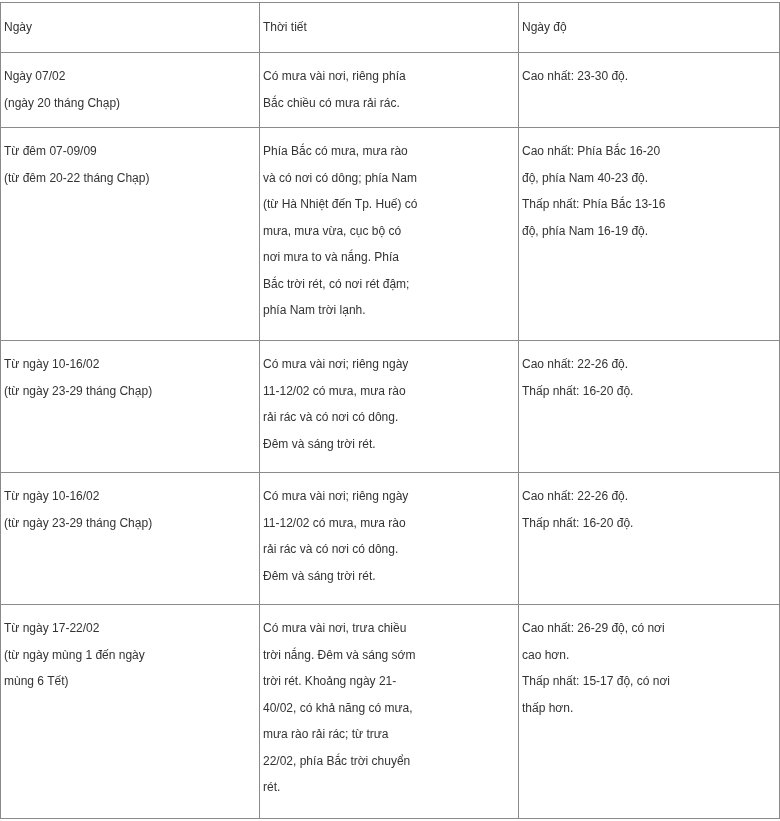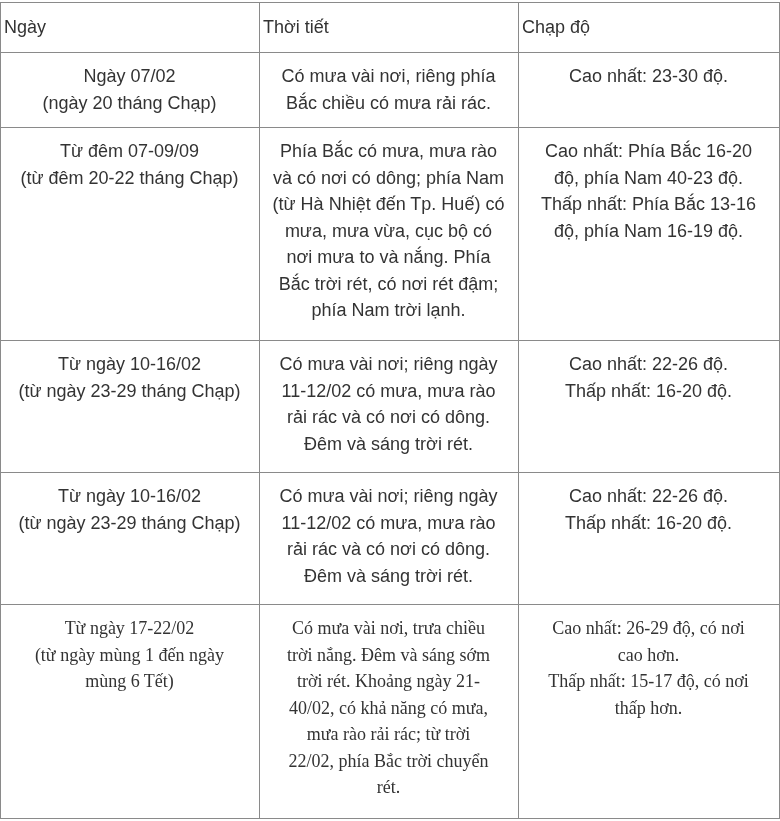--- a/index.html
+++ b/index.html
@@ -3,55 +3,55 @@
 <meta charset="utf-8">
 <style>
   html, body { margin: 0; padding: 0; background: #ffffff; }
   body { width: 780px; height: 821px; overflow: hidden; position: relative; }
   table.wx {
     position: absolute; left: 0; top: 2px;
     border-collapse: collapse;
     table-layout: fixed;
     width: 779px;
     font-family: "Liberation Sans", sans-serif;
-    font-size: 18px;
+    font-size: 12px;
     line-height: 26.5px;
     color: #333333;
   }
   table.wx td {
     border: 1.5px solid #8a8a8a;
     vertical-align: top;
     padding: 10px 4px 8px 3px;
     word-wrap: break-word;
   }
   col.c1 { width: 259px; }
   col.c2 { width: 259px; }
   col.c3 { width: 261px; }
   tr.h-row td { height: 30px; padding-top: 11px; }
   tr.r1 td { height: 56px; }
   tr.r2 td { height: 194px; }
   tr.r3 td { height: 113px; }
   tr.r4 td { height: 113px; }
-  tr.r5 td { height: 195px; font-family: Liberation Serif, serif; }
-  .line { display: block; white-space: nowrap; text-align: center; }
+  tr.r5 td { height: 195px; }
+  .line { display: block; white-space: nowrap; }
 </style>
 </head>
 <body>
 
 <table class="wx">
   <colgroup>
       <col class="c1">
       <col class="c2">
       <col class="c3">
     </colgroup>
   <tbody>
     <tr class="h-row">
       <td>Ngày</td>
       <td>Thời tiết</td>
-      <td>Chạp độ</td>
+      <td>Ngày độ</td>
     </tr>
 
     <tr class="r1">
       <td>
         <span class="line">Ngày 07/02</span>
         <span class="line">(ngày 20 tháng Chạp)</span>
       </td>
       <td>
         <span class="line">Có mưa vài nơi, riêng phía</span>
         <span class="line">Bắc chiều có mưa rải rác.</span>
@@ -121,21 +121,21 @@
       <td>
         <span class="line">Từ ngày 17-22/02</span>
         <span class="line">(từ ngày mùng 1 đến ngày</span>
         <span class="line">mùng 6 Tết)</span>
       </td>
       <td>
         <span class="line">Có mưa vài nơi, trưa chiều</span>
         <span class="line">trời nắng. Đêm và sáng sớm</span>
         <span class="line">trời rét. Khoảng ngày 21-</span>
         <span class="line">40/02, có khả năng có mưa,</span>
-        <span class="line">mưa rào rải rác; từ trời</span>
+        <span class="line">mưa rào rải rác; từ trưa</span>
         <span class="line">22/02, phía Bắc trời chuyển</span>
         <span class="line">rét.</span>
       </td>
       <td>
         <span class="line">Cao nhất: 26-29 độ, có nơi</span>
         <span class="line">cao hơn.</span>
         <span class="line">Thấp nhất: 15-17 độ, có nơi</span>
         <span class="line">thấp hơn.</span>
       </td>
     </tr>

